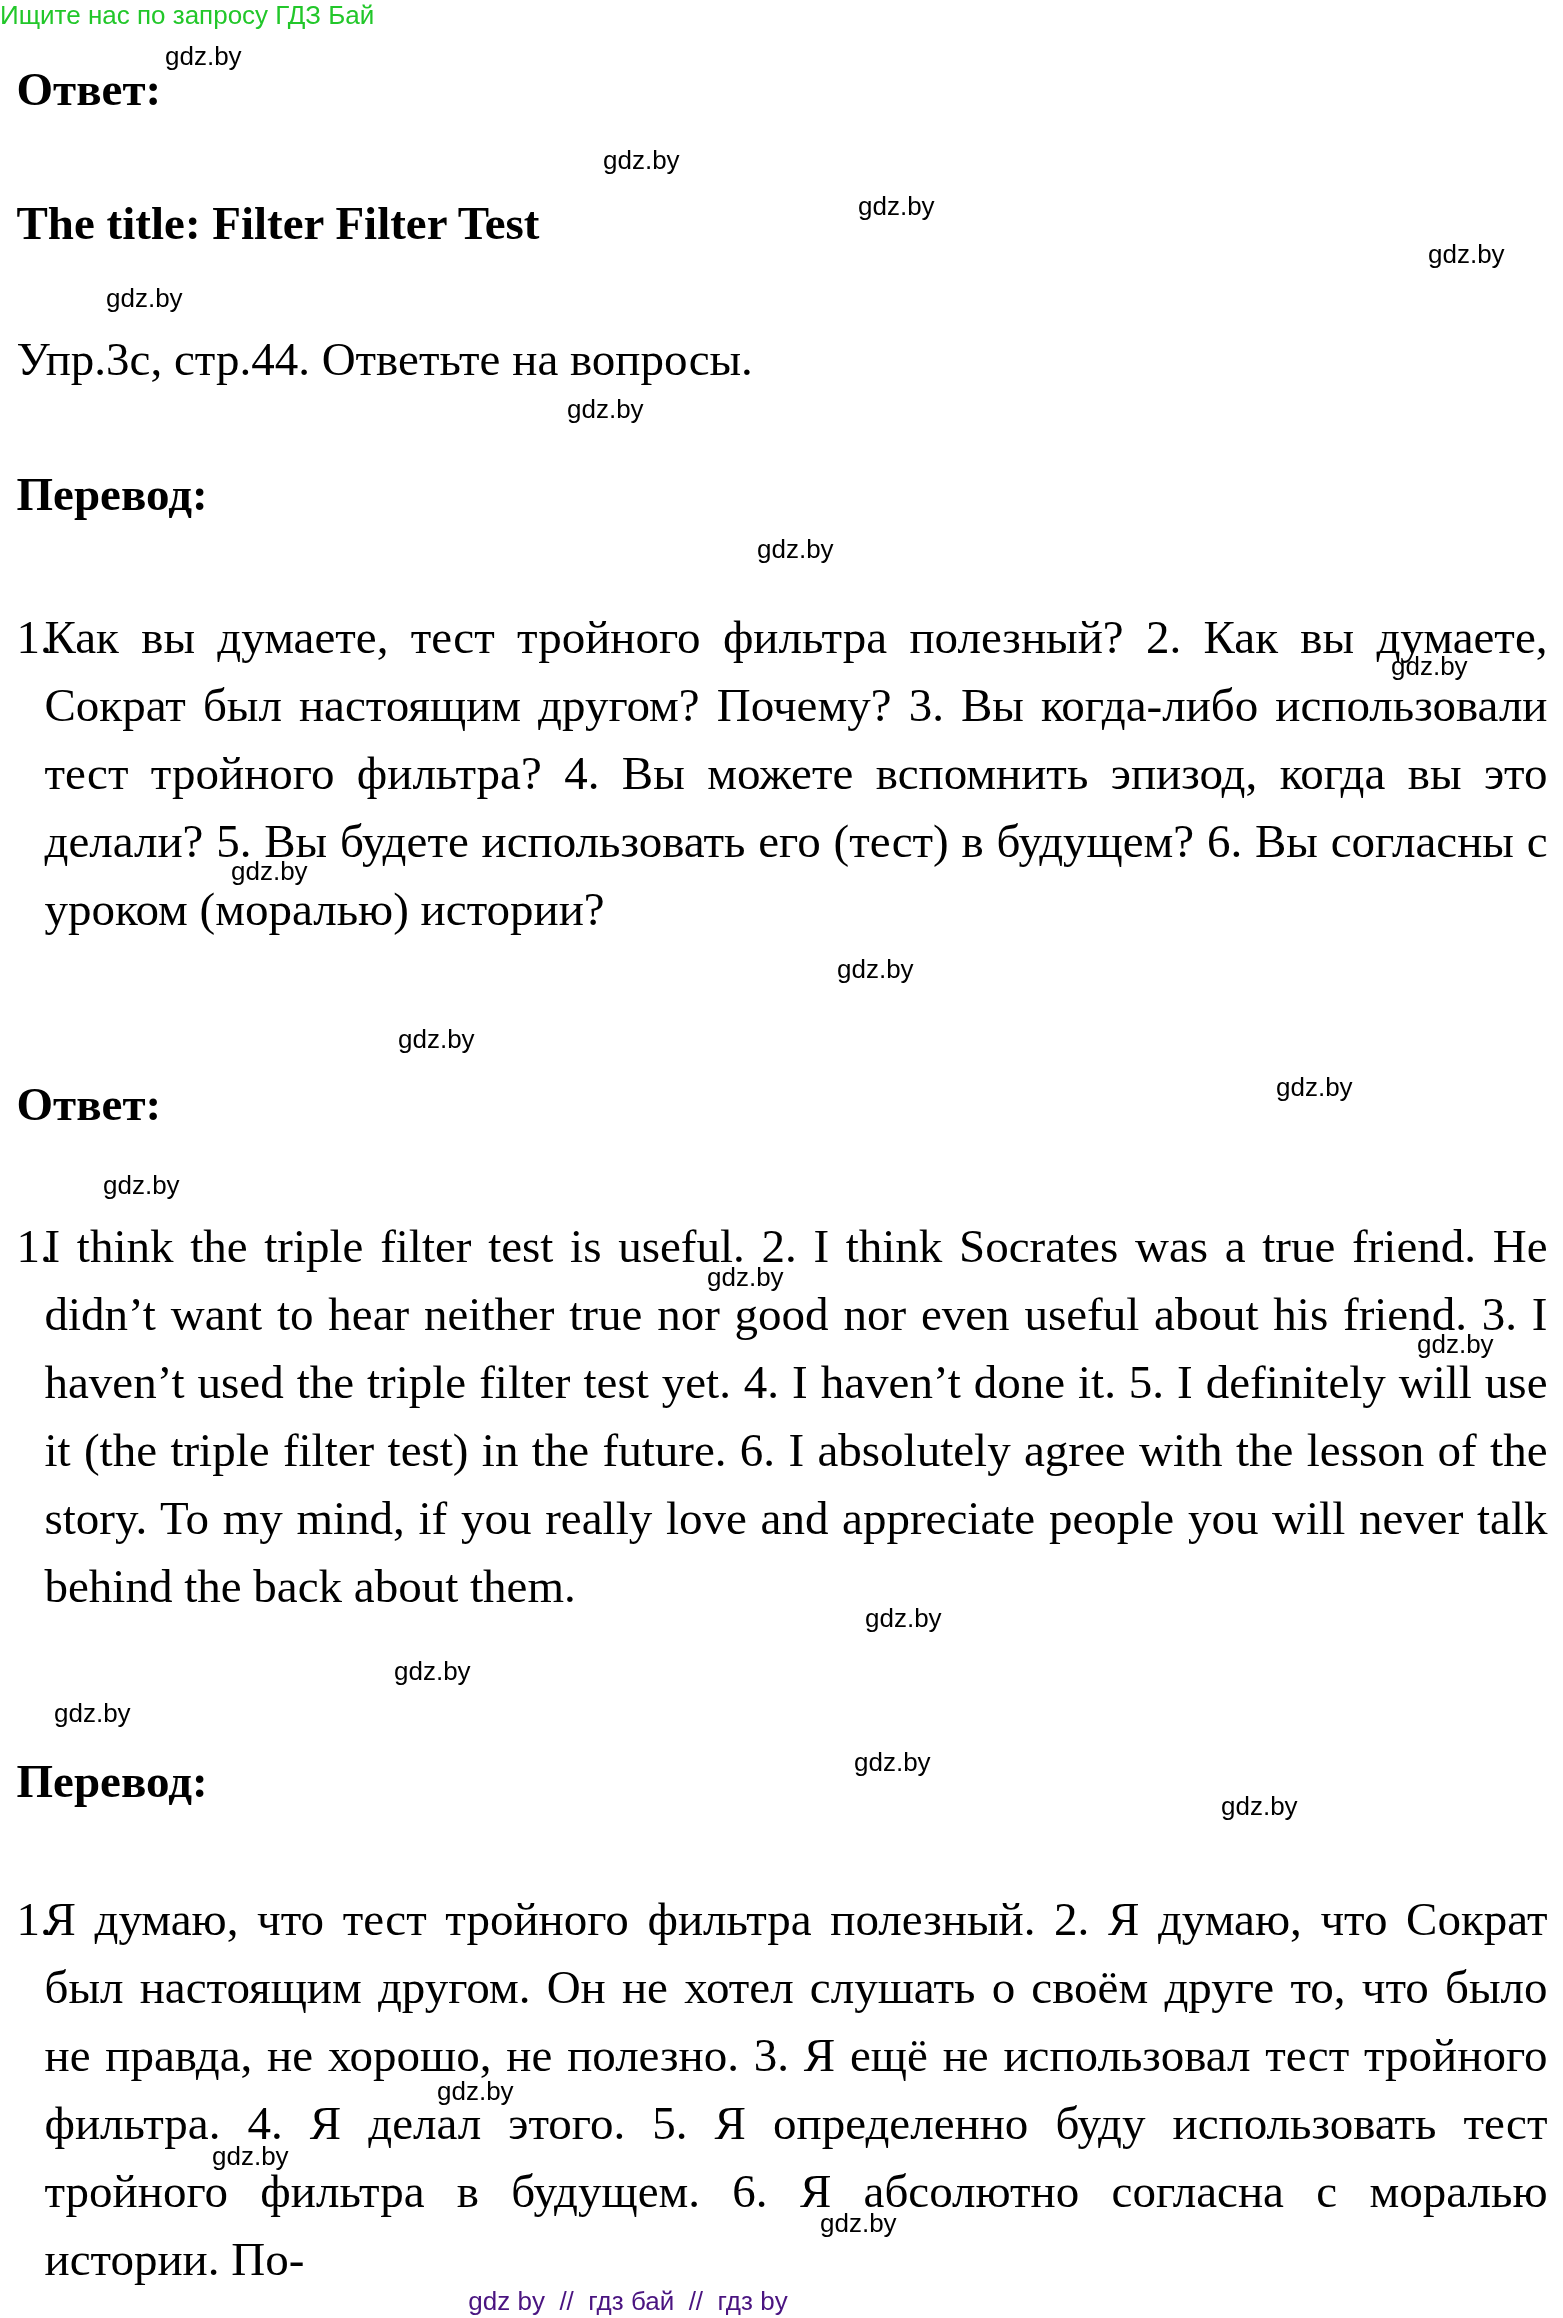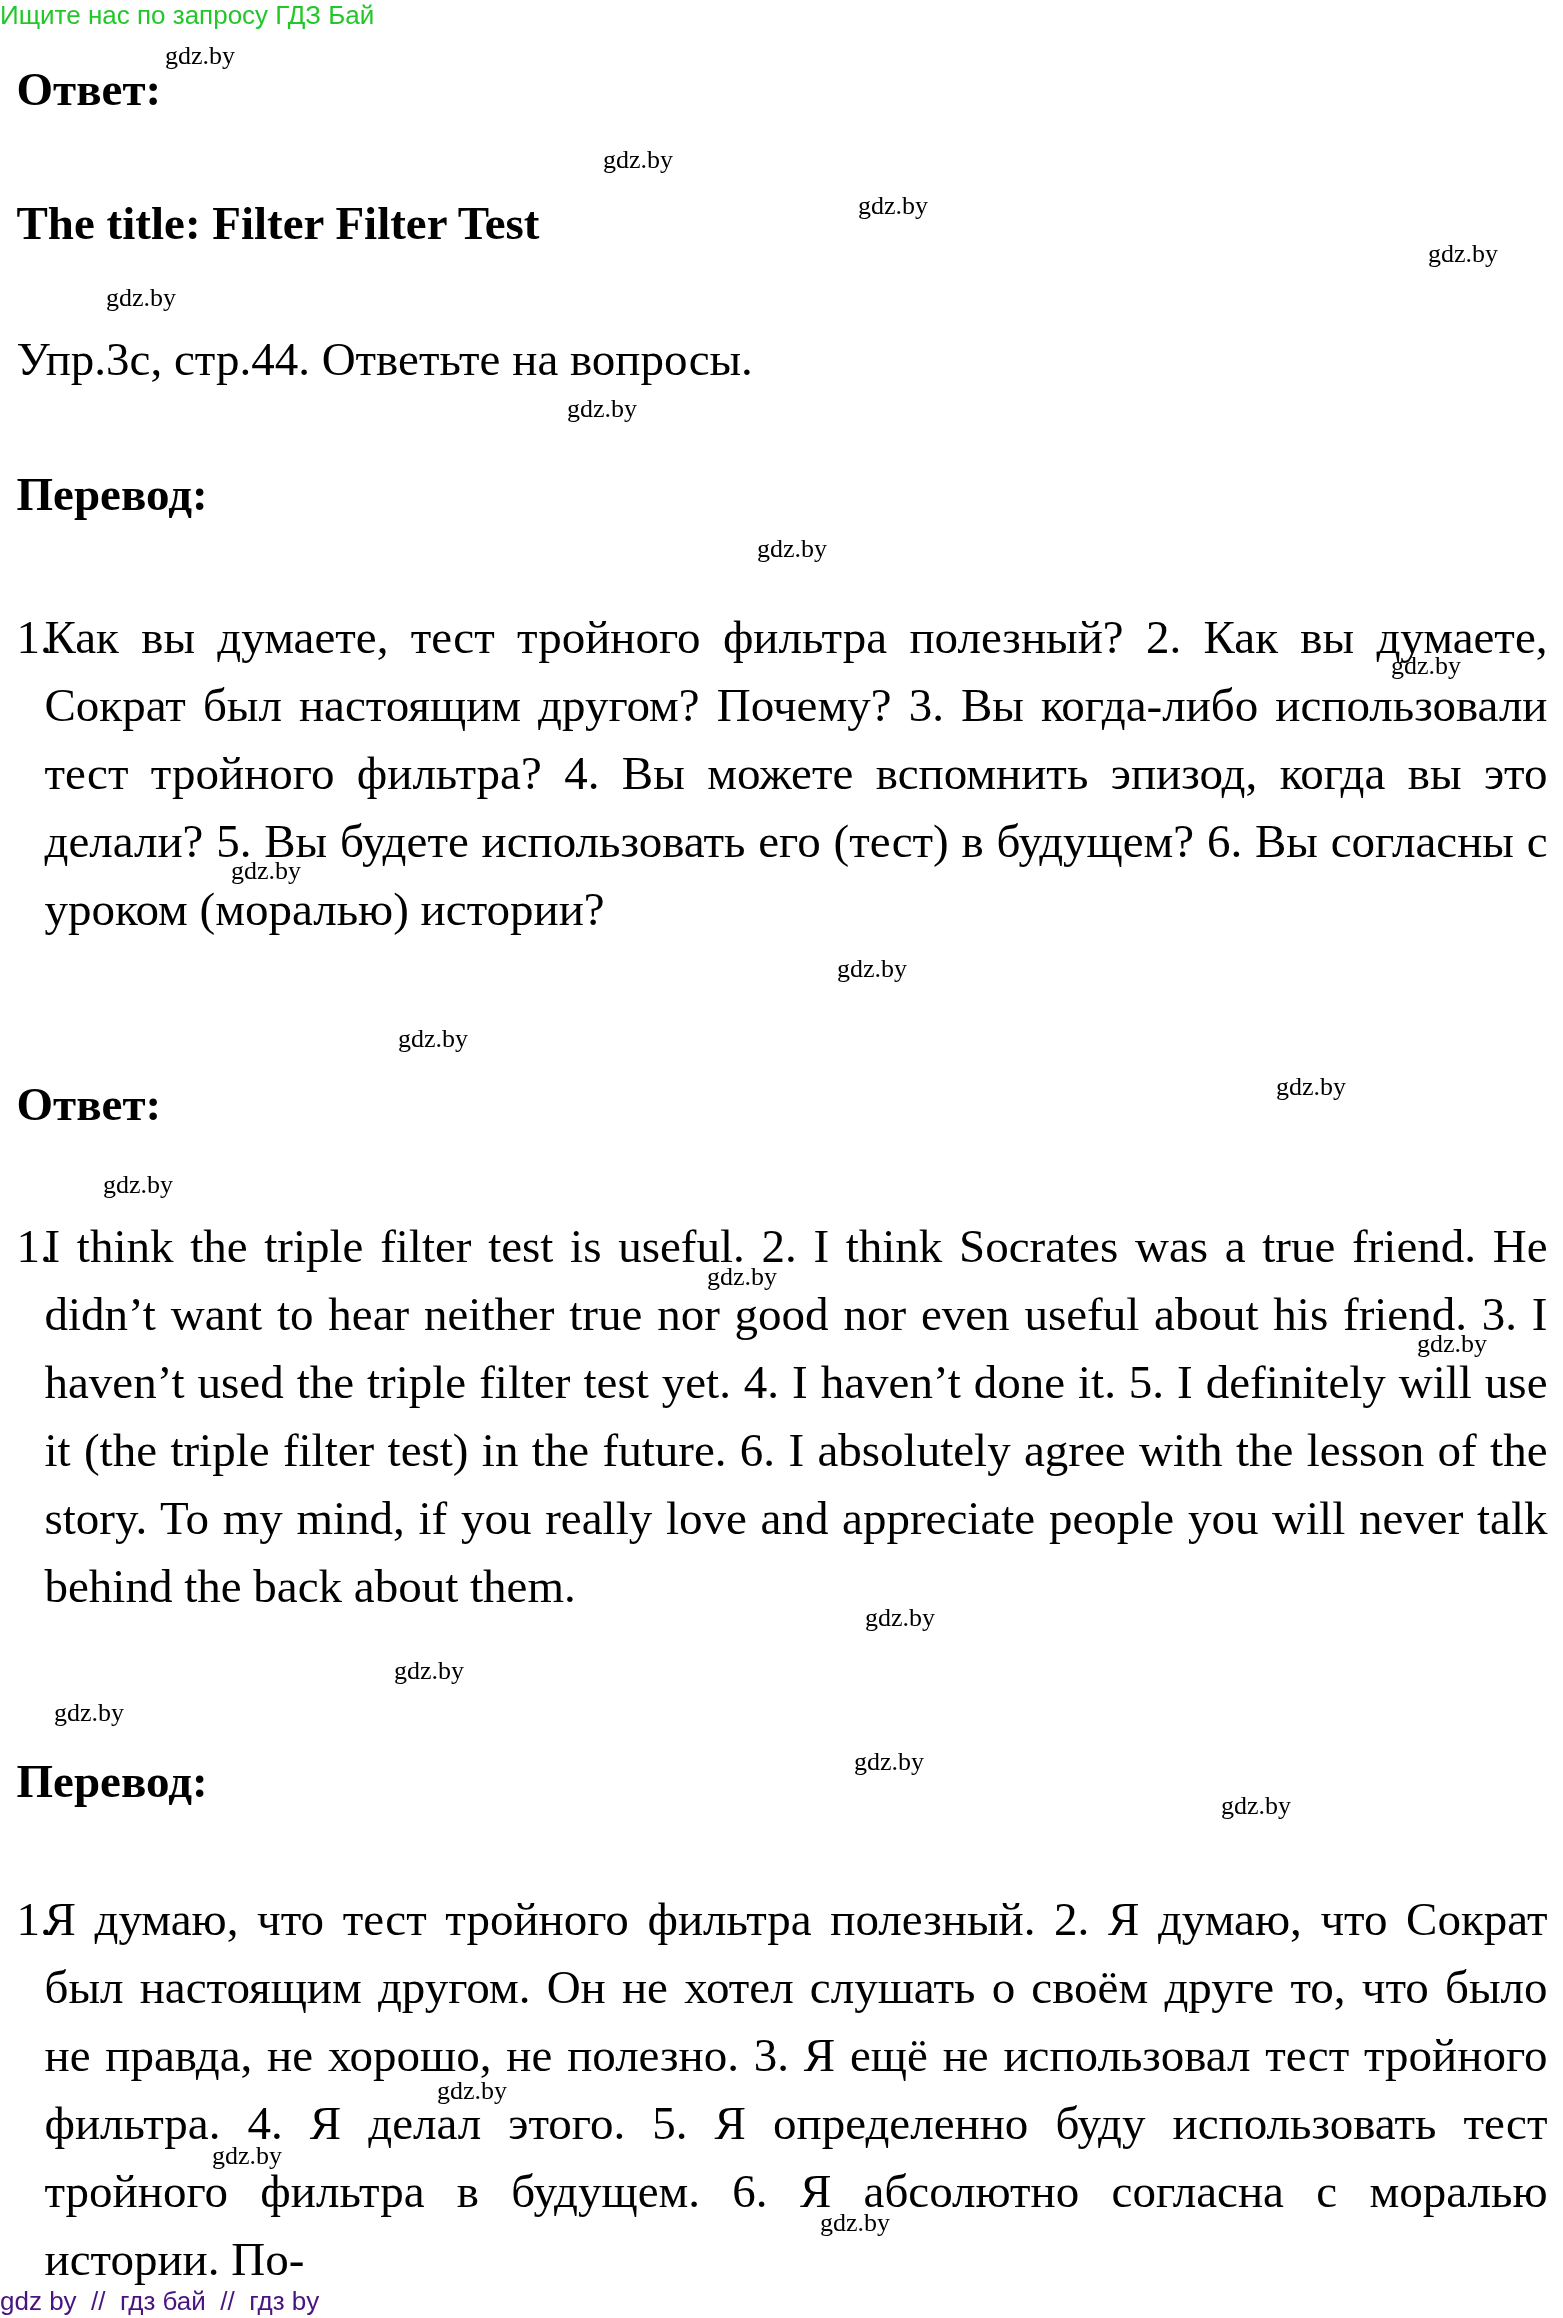--- a/index.html
+++ b/index.html
@@ -1,24 +1,24 @@
 <!DOCTYPE html>
 <html style="font-size:14px"><head>
 <meta charset="utf-8">
 <style>
   html, body { margin:0; padding:0; background:#ffffff; }
   body { width:1564px; height:2319px; position:relative; overflow:hidden; color:#000; }
   .banner { position:absolute; left:0; top:0; width:1564px; text-align:left; font-family:"Liberation Sans", sans-serif; font-size:26px; line-height:30px; color:#22c72a; }
-  .footer { position:absolute; left:0; top:2286px; width:1256px; text-align:left; font-family:"Liberation Sans", sans-serif; font-size:26px; line-height:30px; color:#4a1480; white-space:pre; }
+  .footer { position:absolute; left:0; top:2286px; width:1256px; text-align:center; font-family:"Liberation Sans", sans-serif; font-size:26px; line-height:30px; color:#4a1480; white-space:pre; }
   .h { position:absolute; left:16.5px; font-family:"Liberation Serif", serif; font-weight:bold; font-size:47px; line-height:52px;text-align:right; }
   .plain { position:absolute; left:16.5px; font-family:"Liberation Serif", serif; font-size:47px; line-height:52px;text-align:center; }
   .para { position:absolute; left:16.5px; width:1531px; font-family:"Liberation Serif", serif; font-size:47px; line-height:68px; text-align:justify; text-align-last:left; }
   .para .num { position:absolute; left:0; top:0; }
   .para .body { margin-left:28px; display:block; text-align:justify; }
-  .wm { position:absolute; font-family:Liberation Serif, serif; font-size:26px; line-height:28px; color:#000; }
+  .wm { position:absolute; font-family:Liberation Sans, sans-serif; font-size:26px; line-height:28px; color:#000; }
 </style>
 </head>
 <body>
 
 <div class="banner">Ищите нас по запросу ГДЗ Бай</div>
 
 <div class="h" style="top:63px;">Ответ:</div>
 <div class="h" style="top:197px;">The title: Filter Filter Test</div>
 <div class="plain" style="top:333px;">Упр.3c, стр.44. Ответьте на вопросы.</div>
 <div class="h" style="top:468px;">Перевод:</div>

